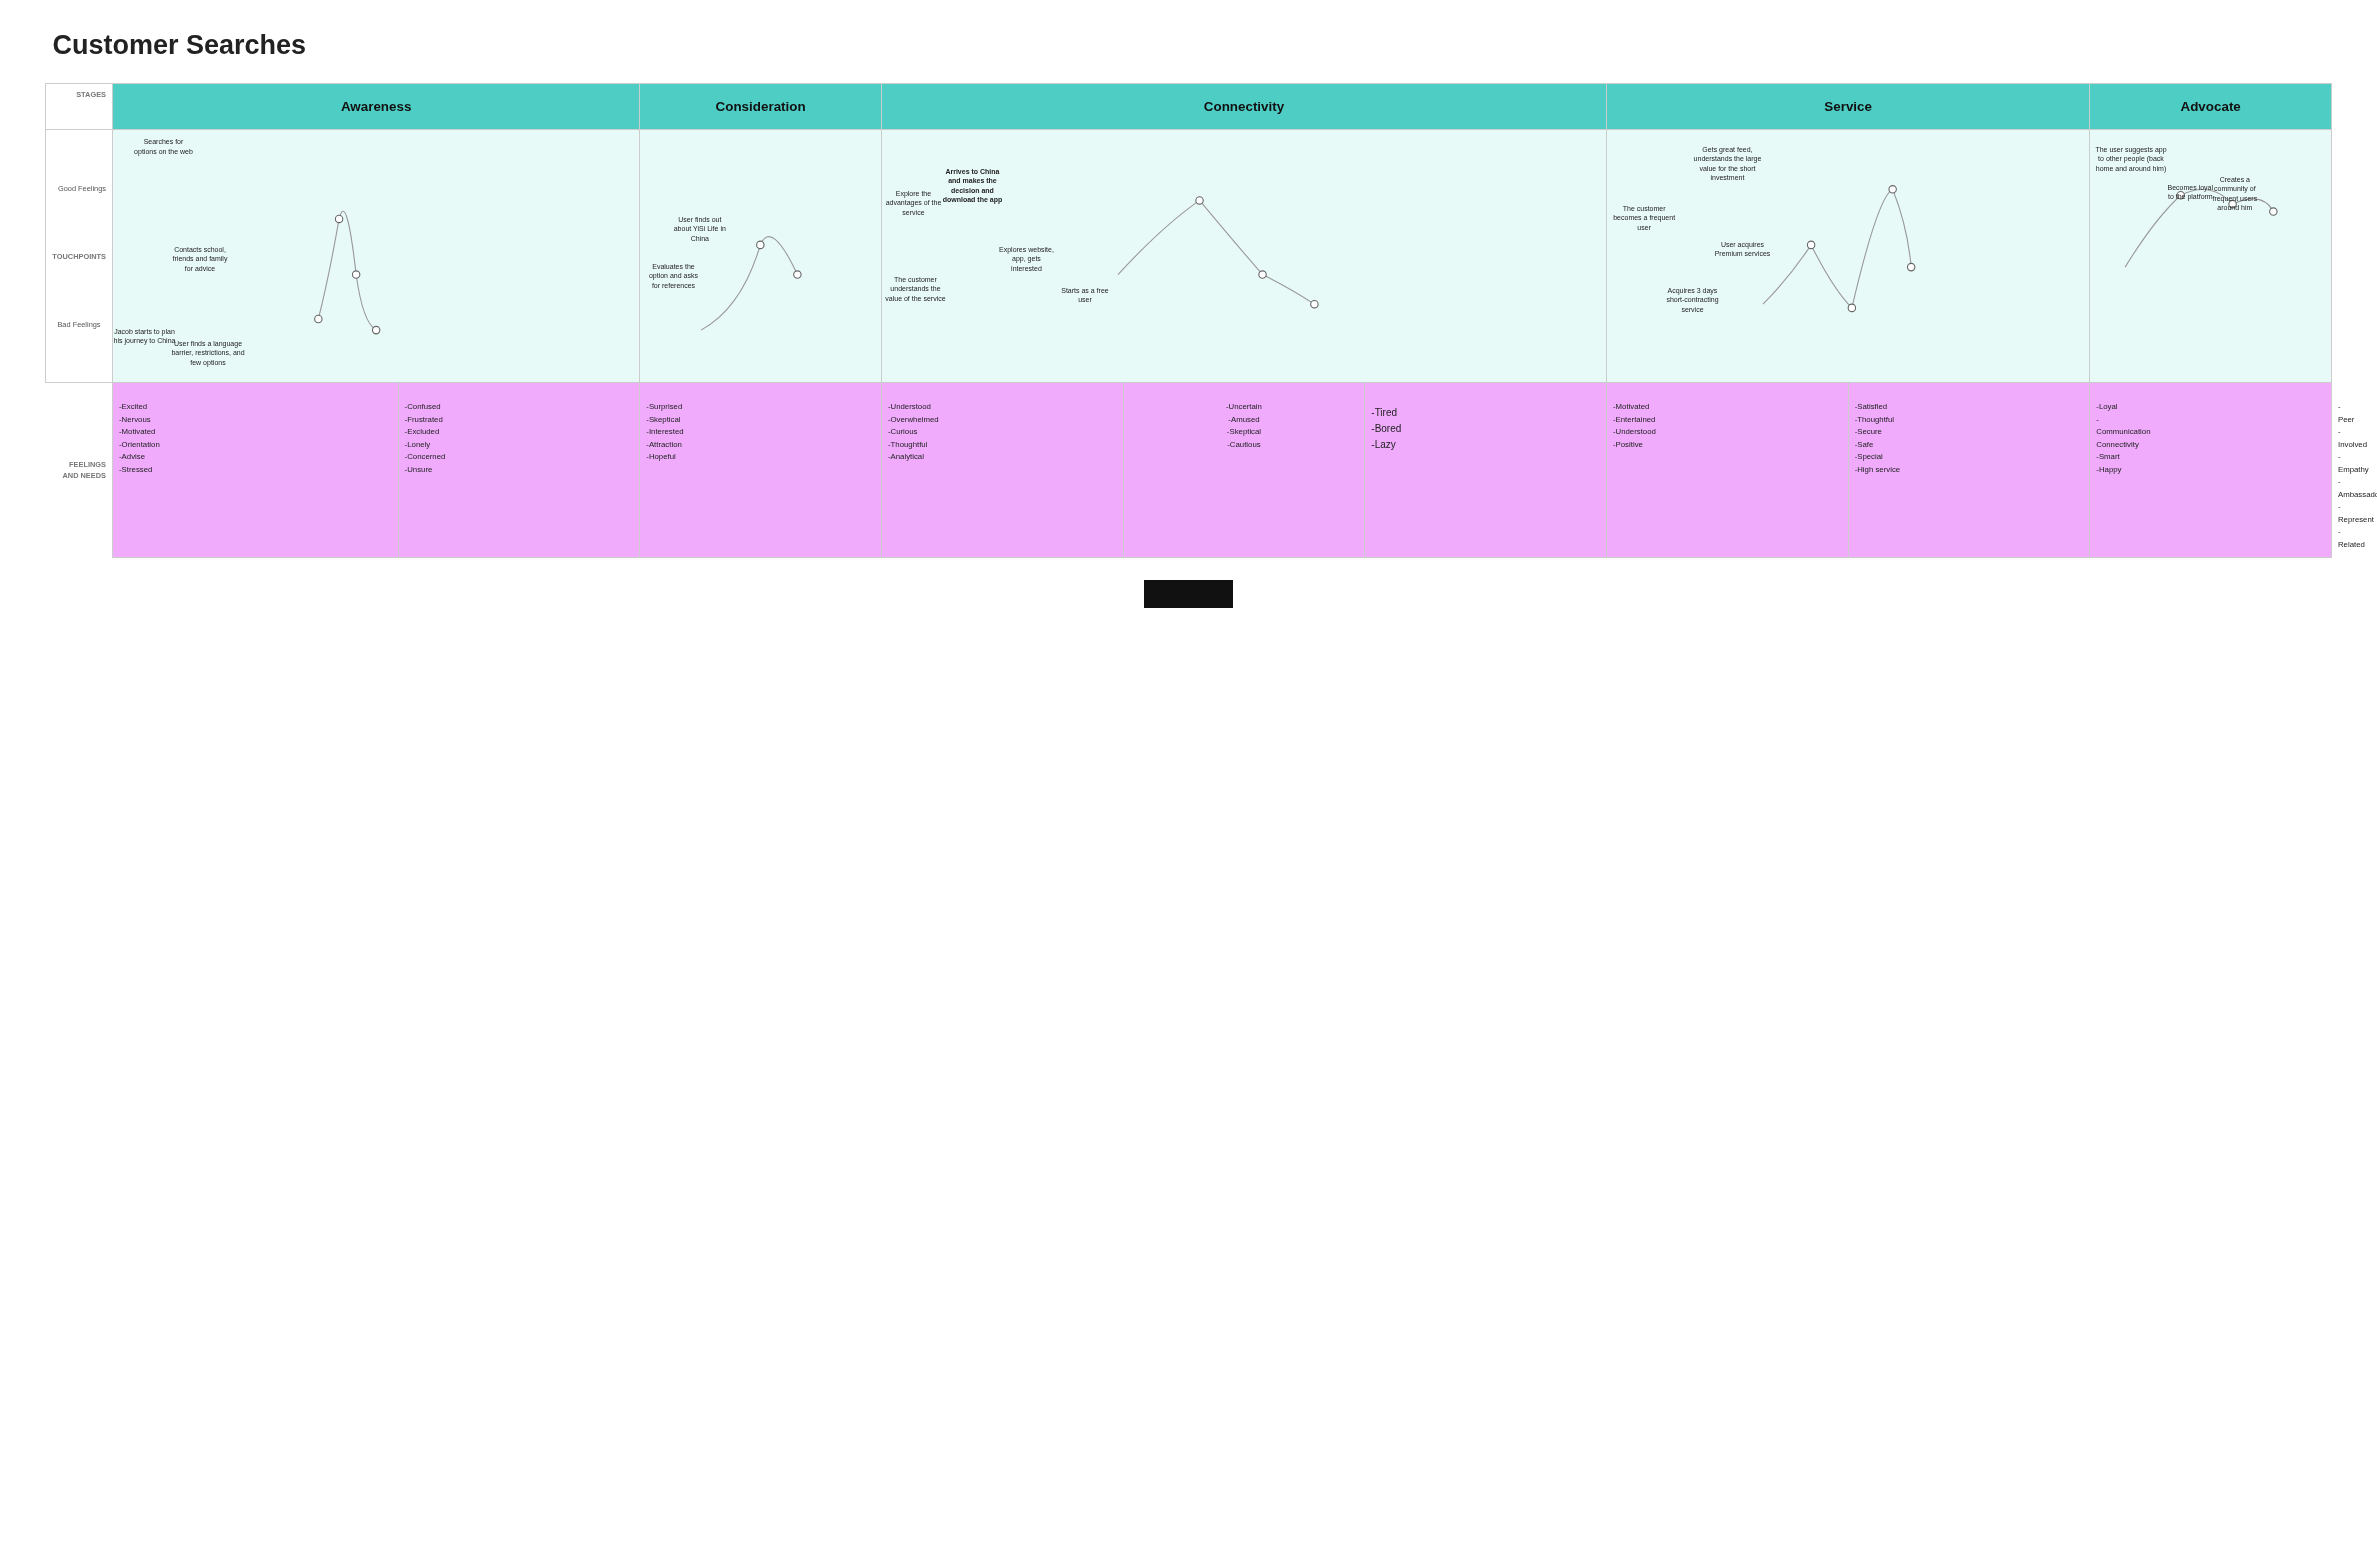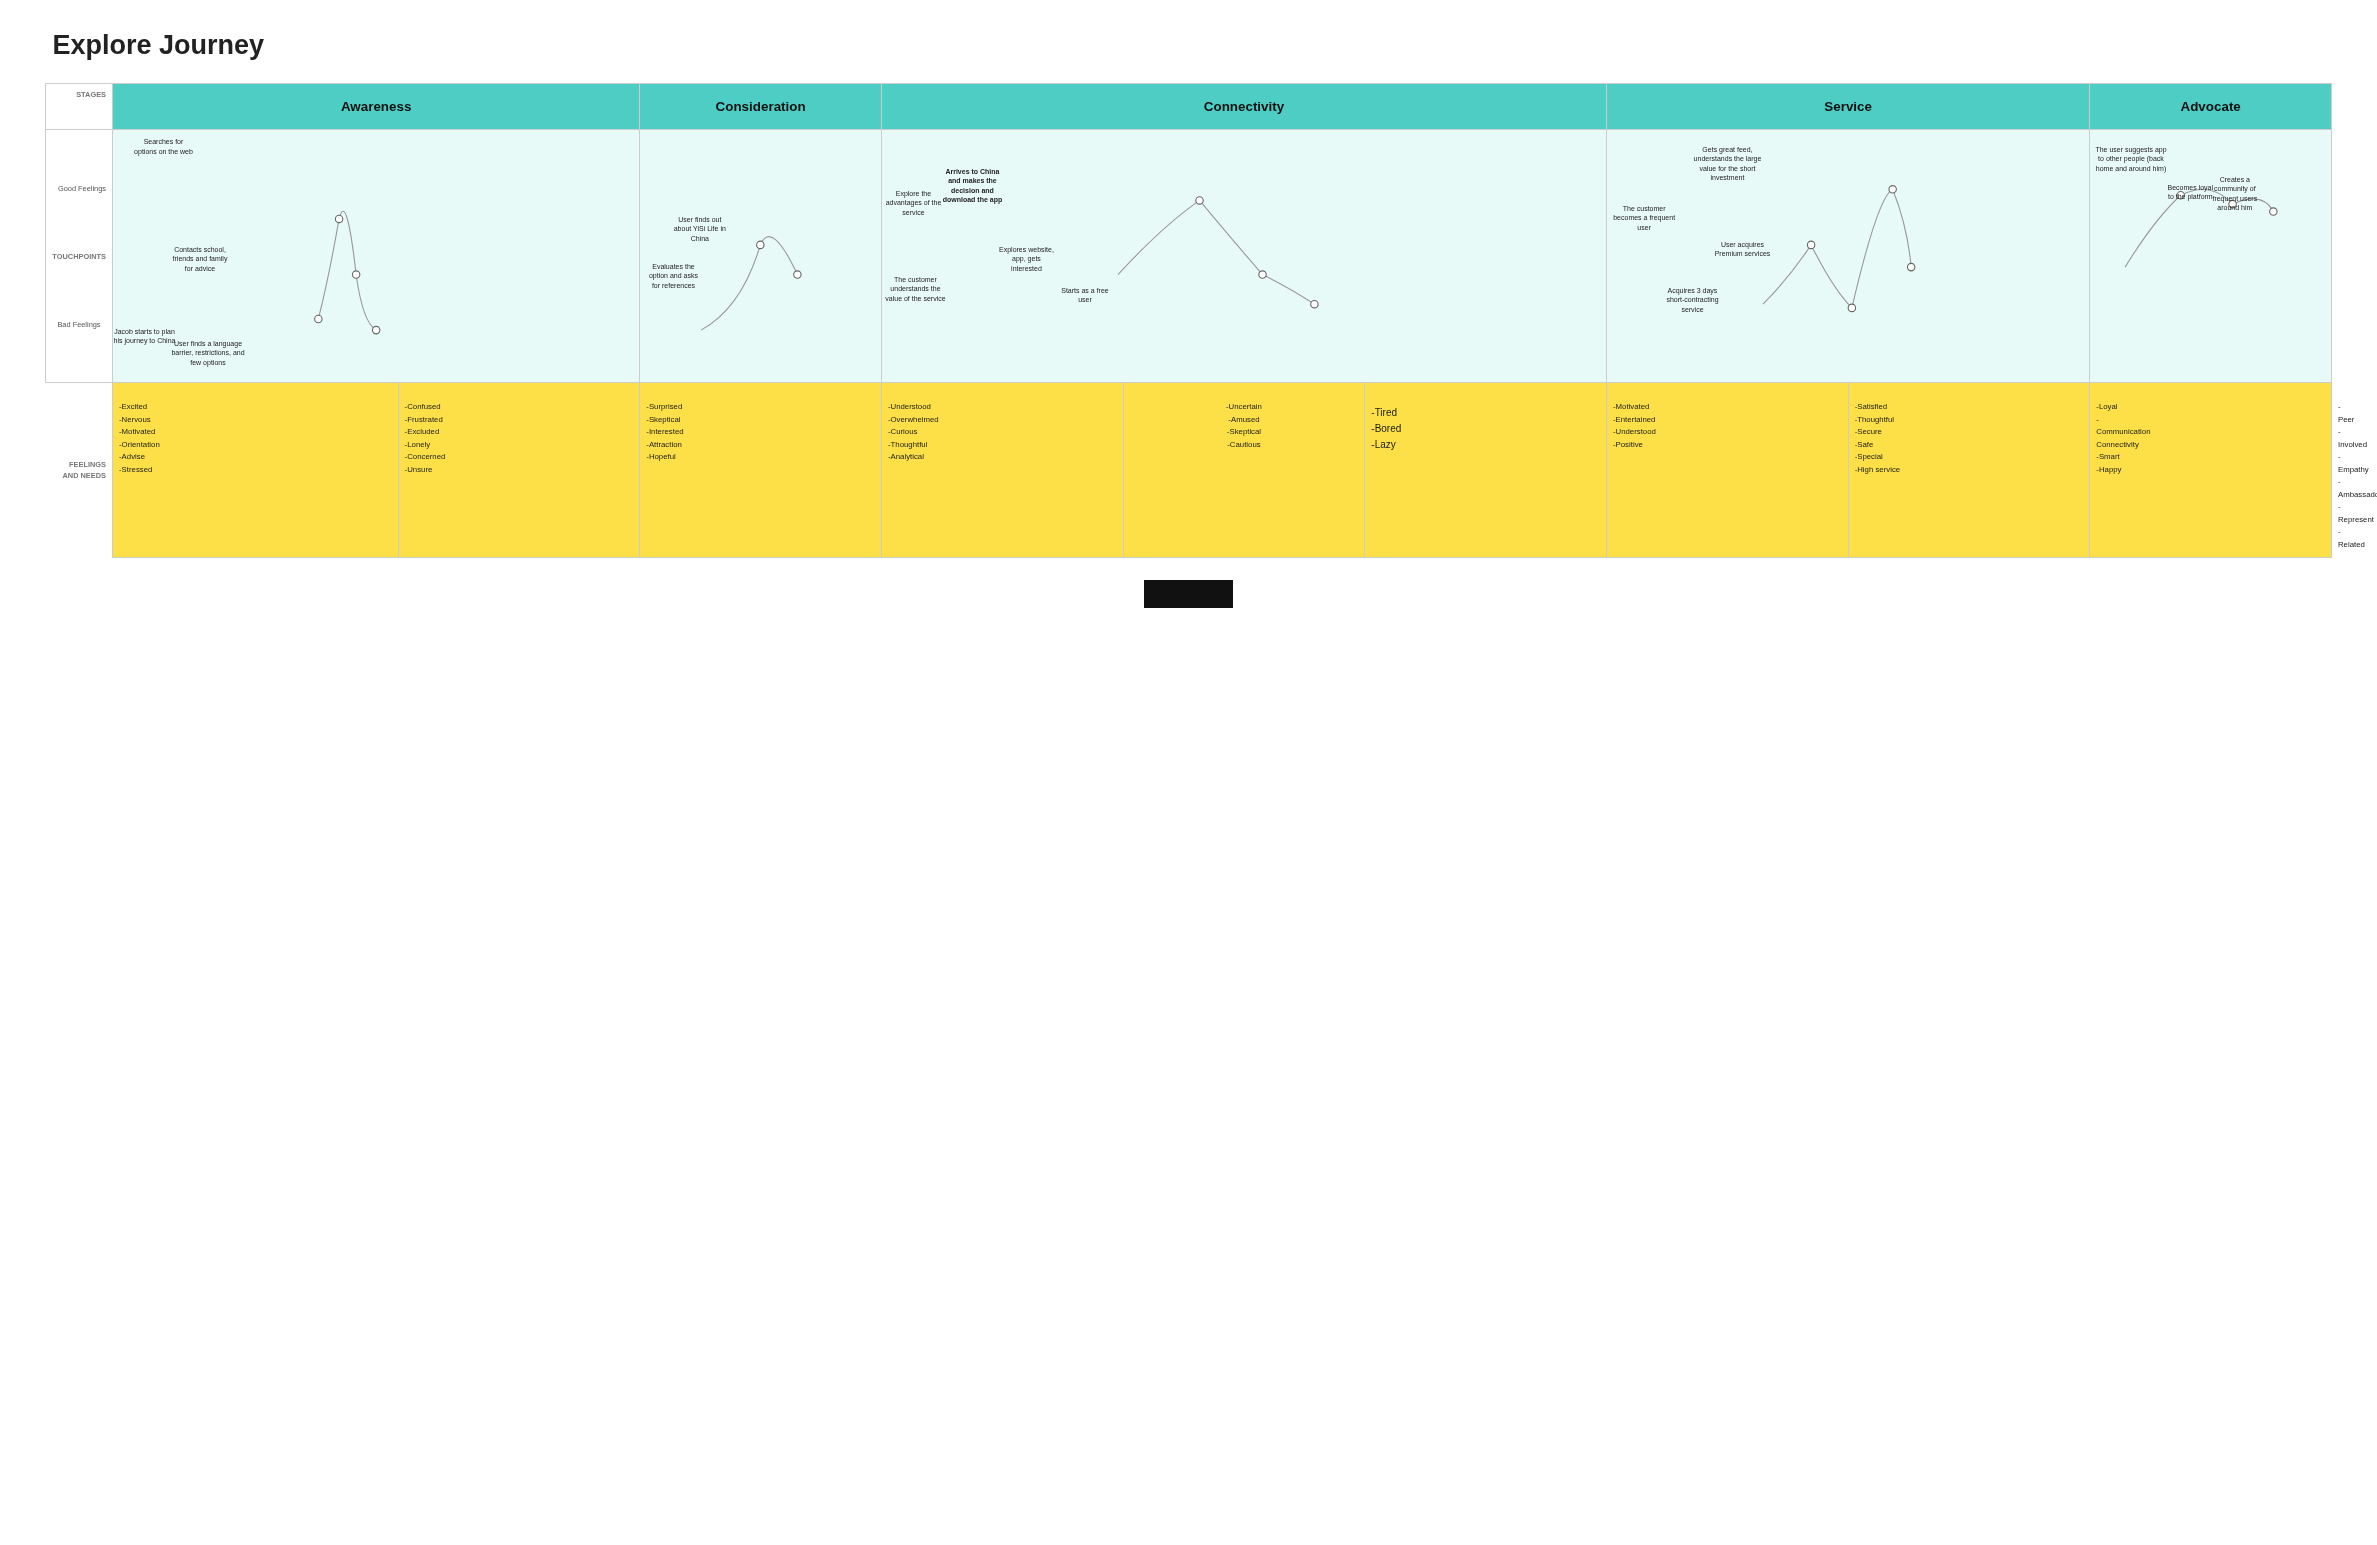--- a/index.html
+++ b/index.html
@@ -45,21 +45,21 @@
     }
     .stage-header-inner {
       background: #4ecdc4;
       font-size: 13.4px;
       font-weight: bold;
       color: #111;
       padding: 9px 10.4px 9px 10.4px;
       clip-path: polygon(0 0, calc(100% - 10.4px) 0, 100% 50%, calc(100% - 10.4px) 100%, 0 100%);
     }
     .feelings-row td {
-      background: #fde047;
+      background: #f0abfc;
       border: 0.7px solid #ccc;
       font-size: 7.8px;
       line-height: 1.6;
     }
     .feelings-row .stage-label-col {
       background: #fff;
       border: none;
     }
     .tp-cell {
       position: relative;
@@ -86,21 +86,21 @@
     }
     .bottom-section {
       display: flex;
       justify-content: center;
       margin-top: 7.4px;
     }
   </style>
 </head>
 <body>
 
-<h1>Explore Journey</h1>
+<h1>Customer Searches</h1>
 
 <table class="journey-table">
 
   <colgroup>
     <col style="width:67px">
     <col style="width:13%">
     <col style="width:11%">
     <col style="width:11%">
     <col style="width:11%">
     <col style="width:11%">

